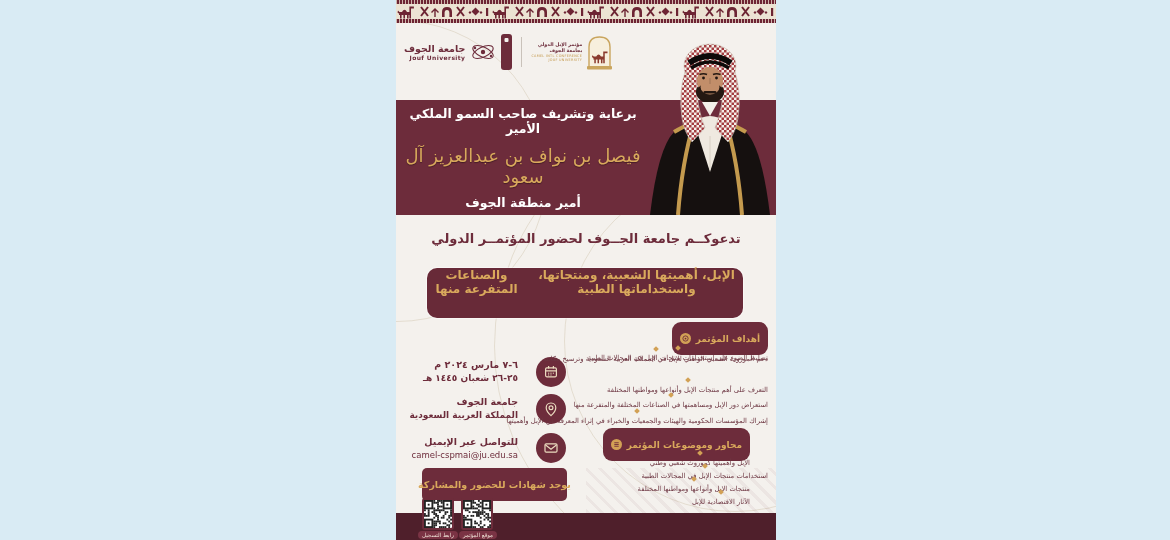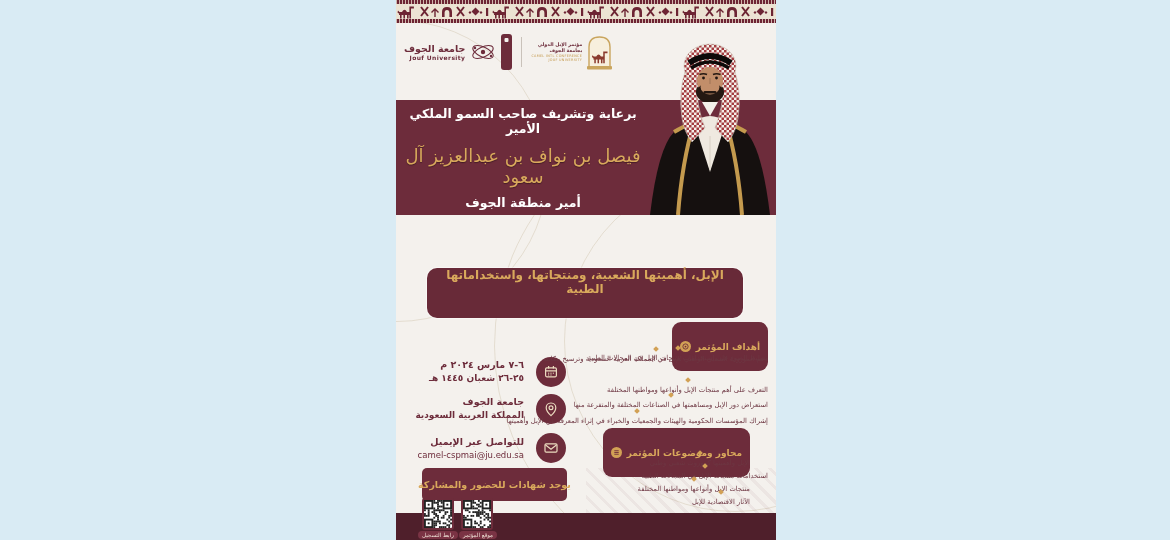--- a/index.html
+++ b/index.html
@@ -50,21 +50,21 @@
 
   
   .invite{position:absolute;top:231px;left:0;right:0;text-align:center;direction:rtl;
     color:#6d2c3b;font-weight:bold;font-size:13px;}
   .title-box{position:absolute;top:268px;left:31px;width:316px;height:50px;background:#682a38;
     border-radius:10px;box-shadow:0 0 0 1px rgba(255,255,255,.45);
     display:flex;flex-direction:row;justify-content:center;gap:4px;text-align:center;direction:rtl;}
   .title-box div{color:#d9a95c;font-weight:bold;font-size:12px;line-height:1.2;}
 
   
-  .info-item{position:absolute;left:8px;width:162px;direction:rtl;display:flex;align-items:center;gap:12px;}
+  .info-item{position:absolute;left:8px;width:162px;direction:rtl;display:flex;align-items:center;gap:18px;}
   .info-icon{width:30px;height:30px;border-radius:50%;background:#6d2c3b;flex:0 0 auto;
     display:flex;align-items:center;justify-content:center;}
   .info-lines{text-align:right;line-height:1.5;white-space:nowrap;}
   .info-lines .l1{font-size:9.5px;font-weight:bold;color:#6d2c3b;}
   .info-lines .l2{font-size:9px;font-weight:bold;color:#6d2c3b;}
   .info-lines .email{font-size:8.5px;font-weight:normal;color:#6d2c3b;direction:ltr;}
   .cert{position:absolute;top:468px;left:26px;width:145px;height:33px;background:#6d2c3b;border-radius:5px;
     display:flex;align-items:center;justify-content:center;direction:rtl;
     color:#d9a95c;font-weight:bold;font-size:9.5px;white-space:nowrap;}
 
@@ -74,21 +74,21 @@
   .qr svg{width:100%;height:100%;display:block;}
   .qr.reg{left:26px;}
   .qr.web{left:65px;}
   .qr-label{position:absolute;top:531px;z-index:5;background:#7a3344;color:#f0e4d8;border-radius:4px;
     font-size:5.5px;padding:1px 4px;direction:rtl;white-space:nowrap;}
   .qr-label.reg{left:22px;}
   .qr-label.web{left:63px;}
   .bottom-band{position:absolute;bottom:0;left:0;right:0;height:27px;background:#4f1f2b;}
 
   
-  .section-badge{position:absolute;height:17px;background:#6d2c3b;border-radius:9px;padding:16px 8px;
+  .section-badge{position:absolute;height:17px;background:#6d2c3b;border-radius:9px;padding:8px 8px;
     display:flex;align-items:center;gap:5px;direction:rtl;color:#d9a95c;font-weight:bold;font-size:9px;
     white-space:nowrap;}
   .badge-icon{width:11px;height:11px;border-radius:50%;background:#d2a155;flex:0 0 auto;
     display:flex;align-items:center;justify-content:center;}
   .bullet{position:absolute;direction:rtl;display:flex;align-items:center;gap:4px;white-space:nowrap;
     color:#6d3642;font-size:6.8px;flex-direction:column;}
   .diamond{width:4px;height:4px;background:#d2a155;transform:rotate(45deg);flex:0 0 auto;}
 </style>
 </head>
 <body>
@@ -201,23 +201,25 @@
       <circle cx="72.5" cy="38" r="1.4" fill="#1d1411"></circle>
       <path d="M55.5 34.5 Q59.5 32.8 63 34.5" stroke="#241812" stroke-width="1.5" fill="none"></path>
       <path d="M69 34.5 Q72.5 32.8 76.5 34.5" stroke="#241812" stroke-width="1.5" fill="none"></path>
       <path d="M66 38 V44" stroke="rgba(0,0,0,0.18)" stroke-width="1"></path>
 
       <path d="M45 23 Q66 9 87 23" stroke="#0d0a09" stroke-width="6" fill="none"></path>
       <path d="M47 28 Q66 16 85 28" stroke="#0d0a09" stroke-width="3.5" fill="none"></path>
     </svg>
   </div>
 
+  <div class="invite">تدعوكــم جامعة الجــوف لحضور المؤتمــر الدولي</div>
 
   <div class="title-box">
     <div>الإبل، أهميتها الشعبية، ومنتجاتها، واستخداماتها الطبية</div>
+    <div>والصناعات المتفرعة منها</div>
   </div>
 
   <div class="info-item" style="top:357px">
     <div class="info-icon">
       <svg width="18" height="18" viewBox="0 0 30 30" fill="none" stroke="#ecdcc0" stroke-width="2">
         <rect x="6" y="8" width="18" height="15" rx="2"></rect>
         <path d="M6 13 H24 M11 5 V9 M19 5 V9"></path>
         <path d="M10 17 H12 M14 17 H16 M18 17 H20 M10 20 H12 M14 20 H16" stroke-width="1.6"></path>
       </svg>
     </div>

